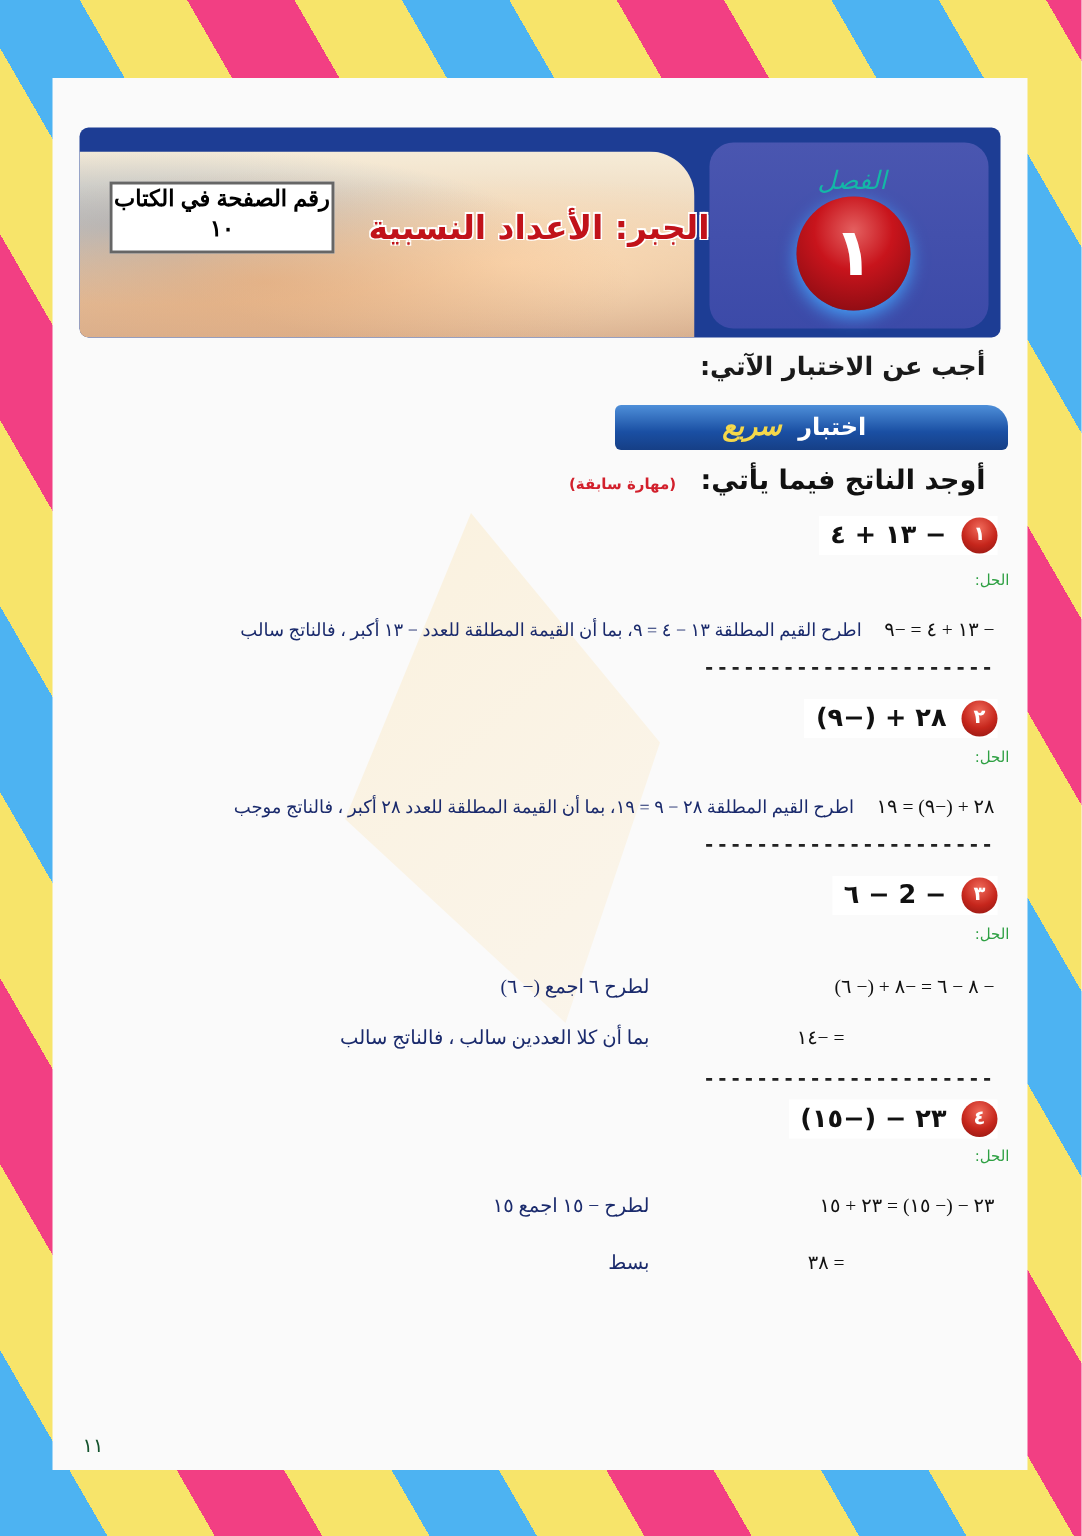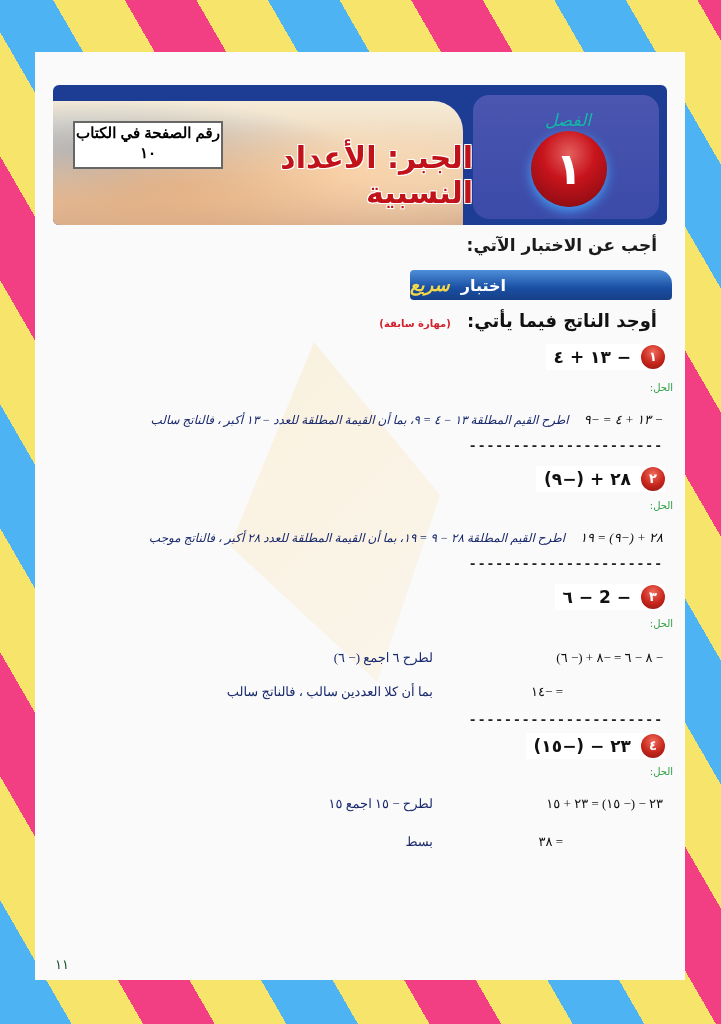--- a/index.html
+++ b/index.html
@@ -51,33 +51,33 @@
     color: #fff; font-size: 44px; font-weight: bold; text-align: center; line-height: 76px;
   }
   .book-page-box {
     position: absolute; left: 20px; top: 36px; width: 150px; height: 48px;
     background: #fff; border: 2px solid #666; box-sizing: border-box;
     text-align: center; font-family: "Liberation Sans", sans-serif; font-weight: bold;
     font-size: 15px; line-height: 20px; color: #000; direction: rtl;
   }
   .banner-title {
     position: absolute; left: 120px; top: 55px; width: 300px; text-align: right; direction: rtl;
-    font-size: 30px; font-weight: bold; color: #c1121a;
+    font-size: 22px; font-weight: bold; color: #c1121a;
     font-family: "DejaVu Sans", sans-serif;
     text-shadow: 1px 1px 0 #fff, -1px -1px 0 #fff, 1px -1px 0 #fff, -1px 1px 0 #fff;
   }
   .rtl { direction: rtl; text-align: right; }
   .instruction {
     position: absolute; right: 28px; top: 183px; font-size: 17px; font-weight: bold; color: #1a1a1a;
   }
   .quiz-bar {
     position: absolute; left: 375px; top: 218px; width: 262px; height: 30px;
     border-radius: 4px 14px 4px 4px;
     background: linear-gradient(180deg, #4e8fd9 0%, #1a4fa3 60%, #163f86 100%);
-    direction: rtl; text-align: left; padding-right: 23px; box-sizing: border-box;
+    direction: rtl; text-align: center; padding-right: 23px; box-sizing: border-box;
     line-height: 30px;
   }
   .quiz-bar .w1 { color: #fff; font-size: 16px; font-weight: bold; }
   .quiz-bar .w2 { color: #f5d84a; font-size: 18px; font-weight: bold; font-style: italic; margin-right: 6px; }
   .find-line {
     position: absolute; right: 28px; top: 258px; font-size: 18px; font-weight: bold; color: #111;
   }
   .find-line .tag { color: #d2202c; font-size: 10px; margin-right: 10px; font-weight: bold; margin-left: 44px; }
   .problem {
     position: absolute; right: 20px; height: 26px; direction: rtl;
@@ -88,21 +88,20 @@
     background: radial-gradient(circle at 50% 30%, #f06a5a 0%, #c6261c 55%, #8a1410 100%);
     color: #fff; font-size: 13px; font-weight: bold; text-align: center; line-height: 24px;
   }
   .expr { font-size: 17px; font-weight: bold; color: #111; font-family: "DejaVu Sans", sans-serif; }
   .sol-label {
     position: absolute; right: 12px; font-size: 10px; font-weight: normal; color: #2ea043;
   }
   .sol-line {
     position: absolute; right: 22px; font-size: 12px; color: #1a2a6c; white-space: nowrap;
     font-family: "Liberation Serif", serif;
-    font-style: italic;
   }
   .sol-line .math { color: #111; font-size: 13px; }
   .dashes {
     position: absolute; right: 22px; font-family: "DejaVu Sans Mono", monospace;
     font-size: 13px; font-weight: bold; color: #222; letter-spacing: 1px;
   }
   .two-col {
     position: absolute; right: 22px; width: 620px; height: 22px; direction: rtl;
     font-family: "Liberation Serif", serif; font-size: 13px; color: #1a2a6c;
   }

